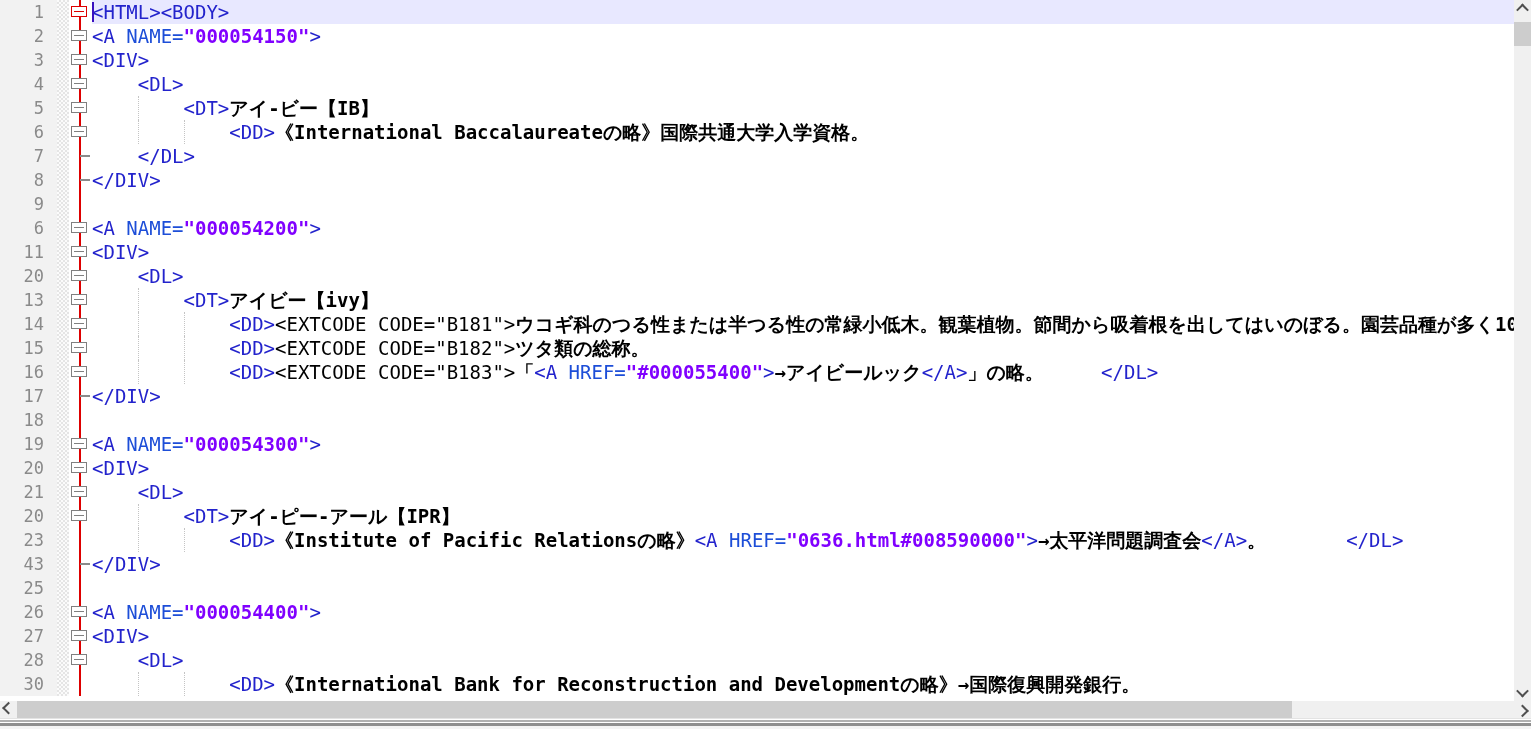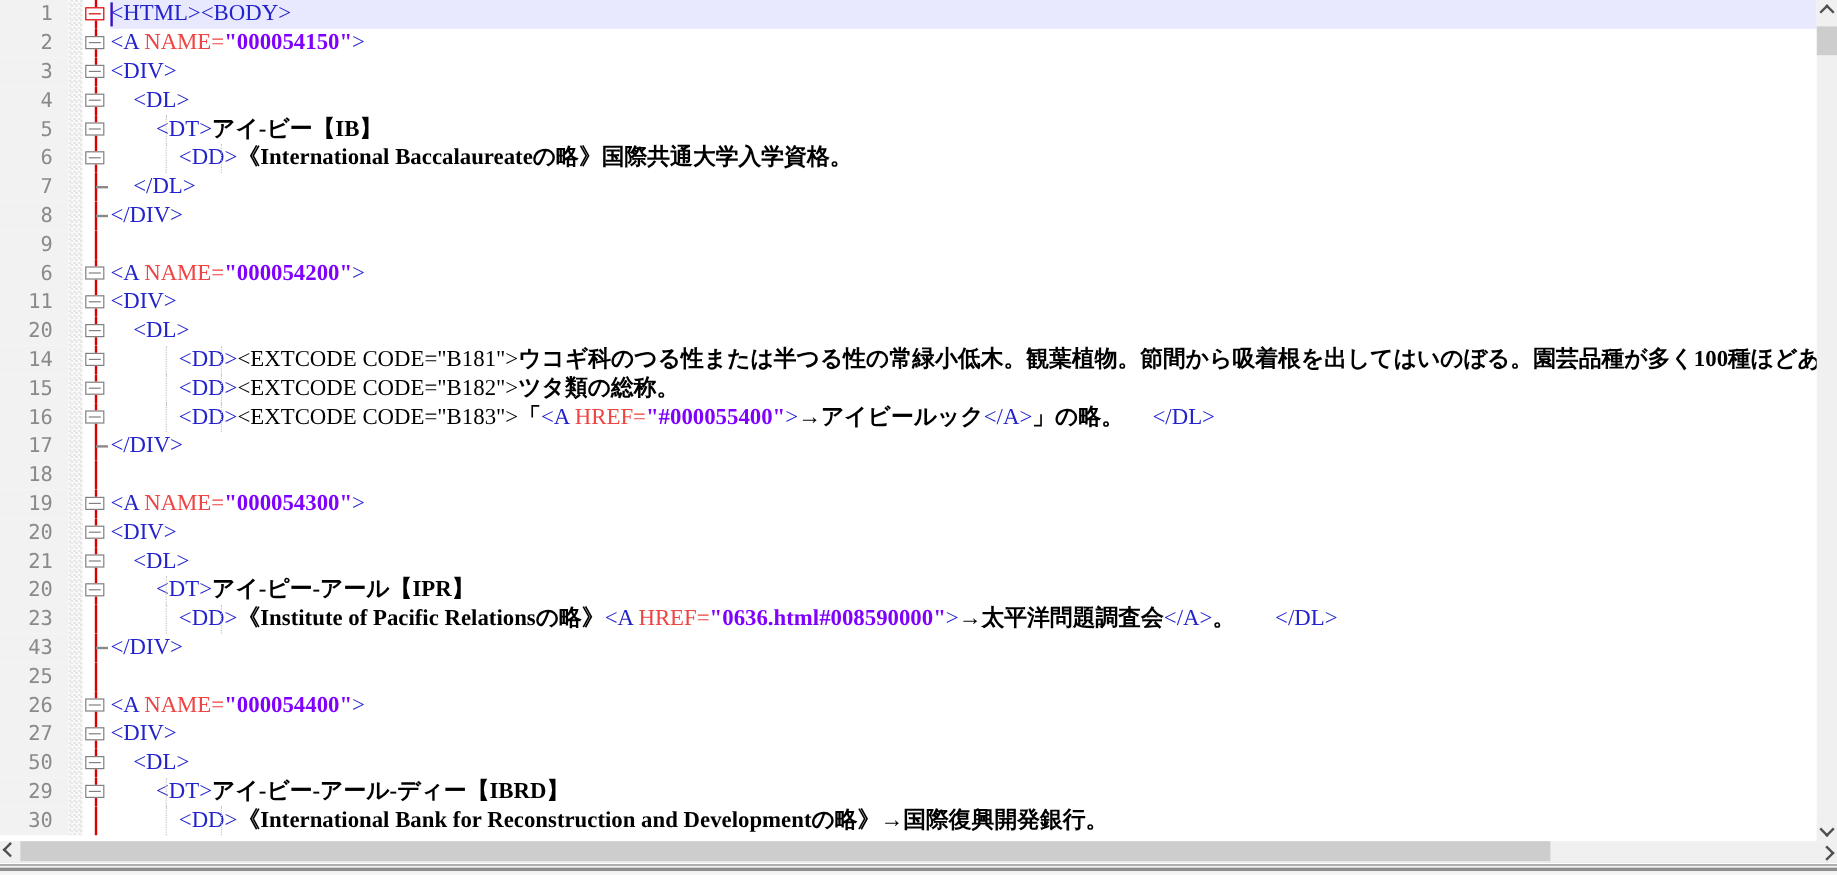--- a/index.html
+++ b/index.html
@@ -13,26 +13,26 @@
        background-image:conic-gradient(#e5e5e5 25%,#fbfbfb 0 50%,#e5e5e5 0 75%,#fbfbfb 0);
        background-size:4px 4px;}
   .fold{width:23px;flex:0 0 23px;position:relative;background:#ffffff;}
   .vline{position:absolute;left:10px;top:0;width:2px;height:24px;background:#dd0000;}
   .fbox{position:absolute;left:2px;top:6px;width:16px;height:11px;background:#ffffff;
         border:1px solid #808080;box-sizing:border-box;}
   .fbox::after{content:"";position:absolute;left:2px;right:2px;top:4px;height:1px;background:#808080;}
   .fbox.active{border-color:#dd0000;}
   .fbox.active::after{background:#dd0000;}
   .tick{position:absolute;left:11px;top:11px;width:10px;height:2px;background:#8a8a8a;}
-  .code{flex:1 1 auto;position:relative;color:#000;font-family:Liberation Serif, serif;}
+  .code{flex:1 1 auto;position:relative;color:#000;}
   .row.hl .code{background:#e8e8ff;}
   .guide{position:absolute;top:0;height:24px;width:0;border-left:1px dotted #c4c4c4;}
   .caret{position:absolute;left:0;top:2px;width:2px;height:20px;background:#3a10c0;}
   .seg-t{color:#2323cc;}
-  .seg-a{color:#ef4444;text-align:right;}
+  .seg-a{color:#1d4ed8;text-align:right;}
   .seg-v{color:#8000ff;font-weight:bold;}
   .seg-c{color:#000000;font-weight:bold;}
   .seg-u{color:#000000;}
   .seg-sp{}
   
   .sb{position:absolute;background:#f0f0f0;}
   #vsb{right:0;top:0;width:17px;height:701px;}
   #hsb{left:0;top:701px;width:1531px;height:17px;}
   .sb-btn{position:absolute;width:17px;height:17px;background:#f0f0f0;display:flex;
           align-items:center;justify-content:center;}
@@ -65,36 +65,36 @@
       <div class="row"><div class="ln">3</div><div class="chk"></div><div class="fold"><div class="vline"></div><div class="fbox"></div></div><div class="code"><span class="seg-t">&lt;DIV&gt;</span></div></div>
       <div class="row"><div class="ln">4</div><div class="chk"></div><div class="fold"><div class="vline"></div><div class="fbox"></div></div><div class="code"><span class="seg-sp">    </span><span class="seg-t">&lt;DL&gt;</span></div></div>
       <div class="row"><div class="ln">5</div><div class="chk"></div><div class="fold"><div class="vline"></div><div class="fbox"></div></div><div class="code"><div class="guide" style="left: 45.76px;"></div><span class="seg-sp">        </span><span class="seg-t">&lt;DT&gt;</span><span class="seg-c">アイ-ビー【IB】</span></div></div>
       <div class="row"><div class="ln">6</div><div class="chk"></div><div class="fold"><div class="vline"></div><div class="fbox"></div></div><div class="code"><div class="guide" style="left: 45.76px;"></div><div class="guide" style="left: 91.52px;"></div><span class="seg-sp">            </span><span class="seg-t">&lt;DD&gt;</span><span class="seg-c">《International Baccalaureateの略》国際共通大学入学資格。</span></div></div>
       <div class="row"><div class="ln">7</div><div class="chk"></div><div class="fold"><div class="vline"></div><div class="tick"></div></div><div class="code"><span class="seg-sp">    </span><span class="seg-t">&lt;/DL&gt;</span></div></div>
       <div class="row"><div class="ln">8</div><div class="chk"></div><div class="fold"><div class="vline"></div><div class="tick"></div></div><div class="code"><span class="seg-t">&lt;/DIV&gt;</span></div></div>
       <div class="row"><div class="ln">9</div><div class="chk"></div><div class="fold"><div class="vline"></div></div><div class="code"></div></div>
       <div class="row"><div class="ln">6</div><div class="chk"></div><div class="fold"><div class="vline"></div><div class="fbox"></div></div><div class="code"><span class="seg-t">&lt;A </span><span class="seg-a">NAME=</span><span class="seg-v">"000054200"</span><span class="seg-t">&gt;</span></div></div>
       <div class="row"><div class="ln">11</div><div class="chk"></div><div class="fold"><div class="vline"></div><div class="fbox"></div></div><div class="code"><span class="seg-t">&lt;DIV&gt;</span></div></div>
       <div class="row"><div class="ln">20</div><div class="chk"></div><div class="fold"><div class="vline"></div><div class="fbox"></div></div><div class="code"><span class="seg-sp">    </span><span class="seg-t">&lt;DL&gt;</span></div></div>
+      <div class="row"><div class="ln">13</div><div class="chk"></div><div class="fold"><div class="vline"></div><div class="fbox"></div></div><div class="code"><div class="guide" style="left: 45.76px;"></div><span class="seg-sp">        </span><span class="seg-t">&lt;DT&gt;</span><span class="seg-c">アイビー【ivy】</span></div></div>
       <div class="row"><div class="ln">14</div><div class="chk"></div><div class="fold"><div class="vline"></div><div class="fbox"></div></div><div class="code"><div class="guide" style="left: 45.76px;"></div><div class="guide" style="left: 91.52px;"></div><span class="seg-sp">            </span><span class="seg-t">&lt;DD&gt;</span><span class="seg-u">&lt;EXTCODE CODE="B181"&gt;</span><span class="seg-c">ウコギ科のつる性または半つる性の常緑小低木。観葉植物。節間から吸着根を出してはいのぼる。園芸品種が多く100種ほどある。</span></div></div>
       <div class="row"><div class="ln">15</div><div class="chk"></div><div class="fold"><div class="vline"></div><div class="fbox"></div></div><div class="code"><div class="guide" style="left: 45.76px;"></div><div class="guide" style="left: 91.52px;"></div><span class="seg-sp">            </span><span class="seg-t">&lt;DD&gt;</span><span class="seg-u">&lt;EXTCODE CODE="B182"&gt;</span><span class="seg-c">ツタ類の総称。</span></div></div>
       <div class="row"><div class="ln">16</div><div class="chk"></div><div class="fold"><div class="vline"></div><div class="fbox"></div></div><div class="code"><div class="guide" style="left: 45.76px;"></div><div class="guide" style="left: 91.52px;"></div><span class="seg-sp">            </span><span class="seg-t">&lt;DD&gt;</span><span class="seg-u">&lt;EXTCODE CODE="B183"&gt;</span><span class="seg-c">「</span><span class="seg-t">&lt;A </span><span class="seg-a">HREF=</span><span class="seg-v">"#000055400"</span><span class="seg-t">&gt;</span><span class="seg-c">→アイビールック</span><span class="seg-t">&lt;/A&gt;</span><span class="seg-c">」の略。     </span><span class="seg-t">&lt;/DL&gt;</span></div></div>
       <div class="row"><div class="ln">17</div><div class="chk"></div><div class="fold"><div class="vline"></div><div class="tick"></div></div><div class="code"><span class="seg-t">&lt;/DIV&gt;</span></div></div>
       <div class="row"><div class="ln">18</div><div class="chk"></div><div class="fold"><div class="vline"></div></div><div class="code"></div></div>
       <div class="row"><div class="ln">19</div><div class="chk"></div><div class="fold"><div class="vline"></div><div class="fbox"></div></div><div class="code"><span class="seg-t">&lt;A </span><span class="seg-a">NAME=</span><span class="seg-v">"000054300"</span><span class="seg-t">&gt;</span></div></div>
       <div class="row"><div class="ln">20</div><div class="chk"></div><div class="fold"><div class="vline"></div><div class="fbox"></div></div><div class="code"><span class="seg-t">&lt;DIV&gt;</span></div></div>
       <div class="row"><div class="ln">21</div><div class="chk"></div><div class="fold"><div class="vline"></div><div class="fbox"></div></div><div class="code"><span class="seg-sp">    </span><span class="seg-t">&lt;DL&gt;</span></div></div>
       <div class="row"><div class="ln">20</div><div class="chk"></div><div class="fold"><div class="vline"></div><div class="fbox"></div></div><div class="code"><div class="guide" style="left: 45.76px;"></div><span class="seg-sp">        </span><span class="seg-t">&lt;DT&gt;</span><span class="seg-c">アイ-ピー-アール【IPR】</span></div></div>
       <div class="row"><div class="ln">23</div><div class="chk"></div><div class="fold"><div class="vline"></div></div><div class="code"><div class="guide" style="left: 45.76px;"></div><div class="guide" style="left: 91.52px;"></div><span class="seg-sp">            </span><span class="seg-t">&lt;DD&gt;</span><span class="seg-c">《Institute of Pacific Relationsの略》</span><span class="seg-t">&lt;A </span><span class="seg-a">HREF=</span><span class="seg-v">"0636.html#008590000"</span><span class="seg-t">&gt;</span><span class="seg-c">→太平洋問題調査会</span><span class="seg-t">&lt;/A&gt;</span><span class="seg-c">。       </span><span class="seg-t">&lt;/DL&gt;</span></div></div>
       <div class="row"><div class="ln">43</div><div class="chk"></div><div class="fold"><div class="vline"></div><div class="tick"></div></div><div class="code"><span class="seg-t">&lt;/DIV&gt;</span></div></div>
       <div class="row"><div class="ln">25</div><div class="chk"></div><div class="fold"><div class="vline"></div></div><div class="code"></div></div>
       <div class="row"><div class="ln">26</div><div class="chk"></div><div class="fold"><div class="vline"></div><div class="fbox"></div></div><div class="code"><span class="seg-t">&lt;A </span><span class="seg-a">NAME=</span><span class="seg-v">"000054400"</span><span class="seg-t">&gt;</span></div></div>
       <div class="row"><div class="ln">27</div><div class="chk"></div><div class="fold"><div class="vline"></div><div class="fbox"></div></div><div class="code"><span class="seg-t">&lt;DIV&gt;</span></div></div>
-      <div class="row"><div class="ln">50</div><div class="chk"></div><div class="fold"><div class="vline"></div><div class="fbox"></div></div><div class="code"><span class="seg-sp">    </span><span class="seg-t">&lt;DL&gt;</span></div></div>
-      <div class="row"><div class="ln">29</div><div class="chk"></div><div class="fold"><div class="vline"></div><div class="fbox"></div></div><div class="code"><div class="guide" style="left: 45.76px;"></div><span class="seg-sp">        </span><span class="seg-t">&lt;DT&gt;</span><span class="seg-c">アイ-ビー-アール-ディー【IBRD】</span></div></div>
+      <div class="row"><div class="ln">28</div><div class="chk"></div><div class="fold"><div class="vline"></div><div class="fbox"></div></div><div class="code"><span class="seg-sp">    </span><span class="seg-t">&lt;DL&gt;</span></div></div>
       <div class="row"><div class="ln">30</div><div class="chk"></div><div class="fold"><div class="vline"></div></div><div class="code"><div class="guide" style="left: 45.76px;"></div><div class="guide" style="left: 91.52px;"></div><span class="seg-sp">            </span><span class="seg-t">&lt;DD&gt;</span><span class="seg-c">《International Bank for Reconstruction and Developmentの略》→国際復興開発銀行。</span></div></div>
     </div>
 </div>
 
 <div id="vsb" class="sb">
   <div id="vsb-up" class="sb-btn">
     <div class="chev up"></div>
   </div>
   <div id="vsb-thumb" class="thumb" style="top: 22px; height: 24px;"></div>
   <div id="vsb-down" class="sb-btn">

